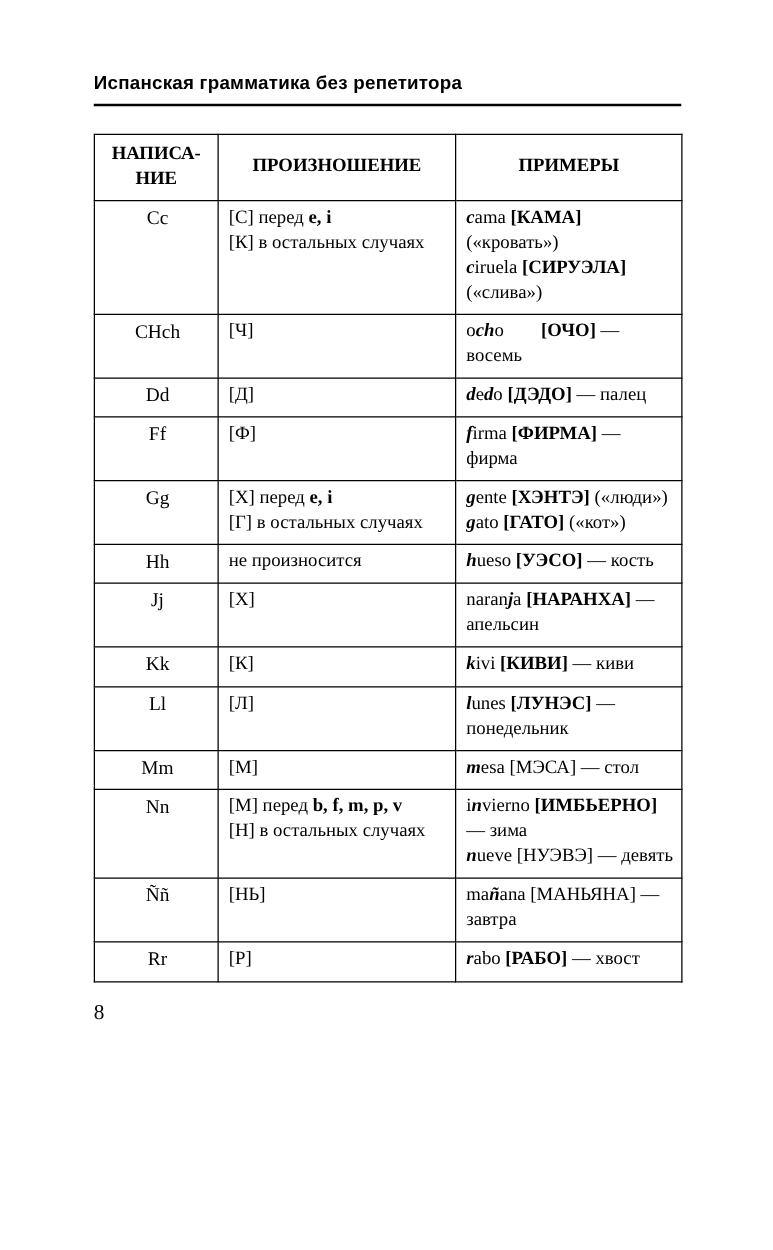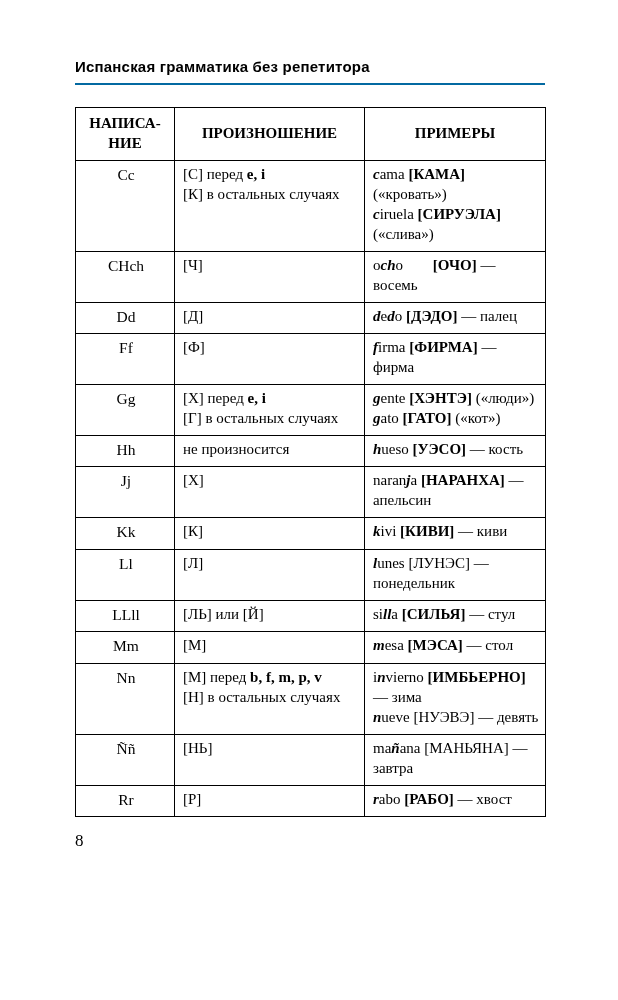--- a/index.html
+++ b/index.html
@@ -11,21 +11,21 @@
   }
   .page {
     position: relative;
     box-sizing: border-box;
     width: 618px;
     height: 1000px;
     background: #ffffff;
     padding: 58px 73px 0 75px;
   }
   .running-head {
-    border-bottom: 2px solid #0369a1;
+    border-bottom: 2px solid #000000;
     padding-bottom: 8px;
     margin-bottom: 22px;
   }
   .running-head h1 {
     margin: 0;
     font-family: "Liberation Sans", sans-serif;
     font-size: 15px;
     font-weight: bold;
     letter-spacing: 0.2px;
   }
@@ -165,39 +165,30 @@
           <td>
             <div class="entry"><span style="font-weight: bold; font-style: italic;">k</span><span>ivi </span><span style="font-weight: bold;">[КИВИ]</span><span> — киви</span></div>
           </td>
         </tr>
         <tr>
           <td class="letter">Ll</td>
           <td>
             <div class="entry"><span>[Л]</span></div>
           </td>
           <td>
-            <div class="entry"><span style="font-weight: bold; font-style: italic;">l</span><span>unes </span><span style="font-weight: normal; text-align: center;">[ЛУНЭС]</span><span> — понедельник</span></div>
-          </td>
-        </tr>
-        <tr>
-          <td class="letter">LLll</td>
-          <td>
-            <div class="entry"><span>[ЛЬ] или [Й]</span></div>
-          </td>
-          <td>
-            <div class="entry"><span>si</span><span style="font-weight: bold; font-style: italic;">ll</span><span>a </span><span style="font-weight: bold;">[СИЛЬЯ]</span><span> — стул</span></div>
+            <div class="entry"><span style="font-weight: bold; font-style: italic;">l</span><span>unes </span><span style="font-weight: bold; text-align: center;">[ЛУНЭС]</span><span> — понедельник</span></div>
           </td>
         </tr>
         <tr>
           <td class="letter">Mm</td>
           <td>
             <div class="entry"><span>[М]</span></div>
           </td>
           <td>
-            <div class="entry"><span style="font-weight: bold; font-style: italic;">m</span><span>esa </span><span style="font-weight: bold;">[МЭСА]</span><span> — стол</span></div>
+            <div class="entry"><span style="font-weight: bold; font-style: italic;">m</span><span>esa </span><span style="font-weight: normal;">[МЭСА]</span><span> — стол</span></div>
           </td>
         </tr>
         <tr>
           <td class="letter">Nn</td>
           <td>
             <div class="entry"><span>[М] перед </span><span style="font-weight: bold; margin-top: 29px;">b, f, m, p, v</span></div>
             <div class="entry"><span>[Н] в остальных случаях</span></div>
           </td>
           <td>
             <div class="entry"><span>i</span><span style="font-weight: bold; font-style: italic;">n</span><span>vierno </span><span style="font-weight: bold;">[ИМБЬЕРНО]</span><span> — зима</span></div>

